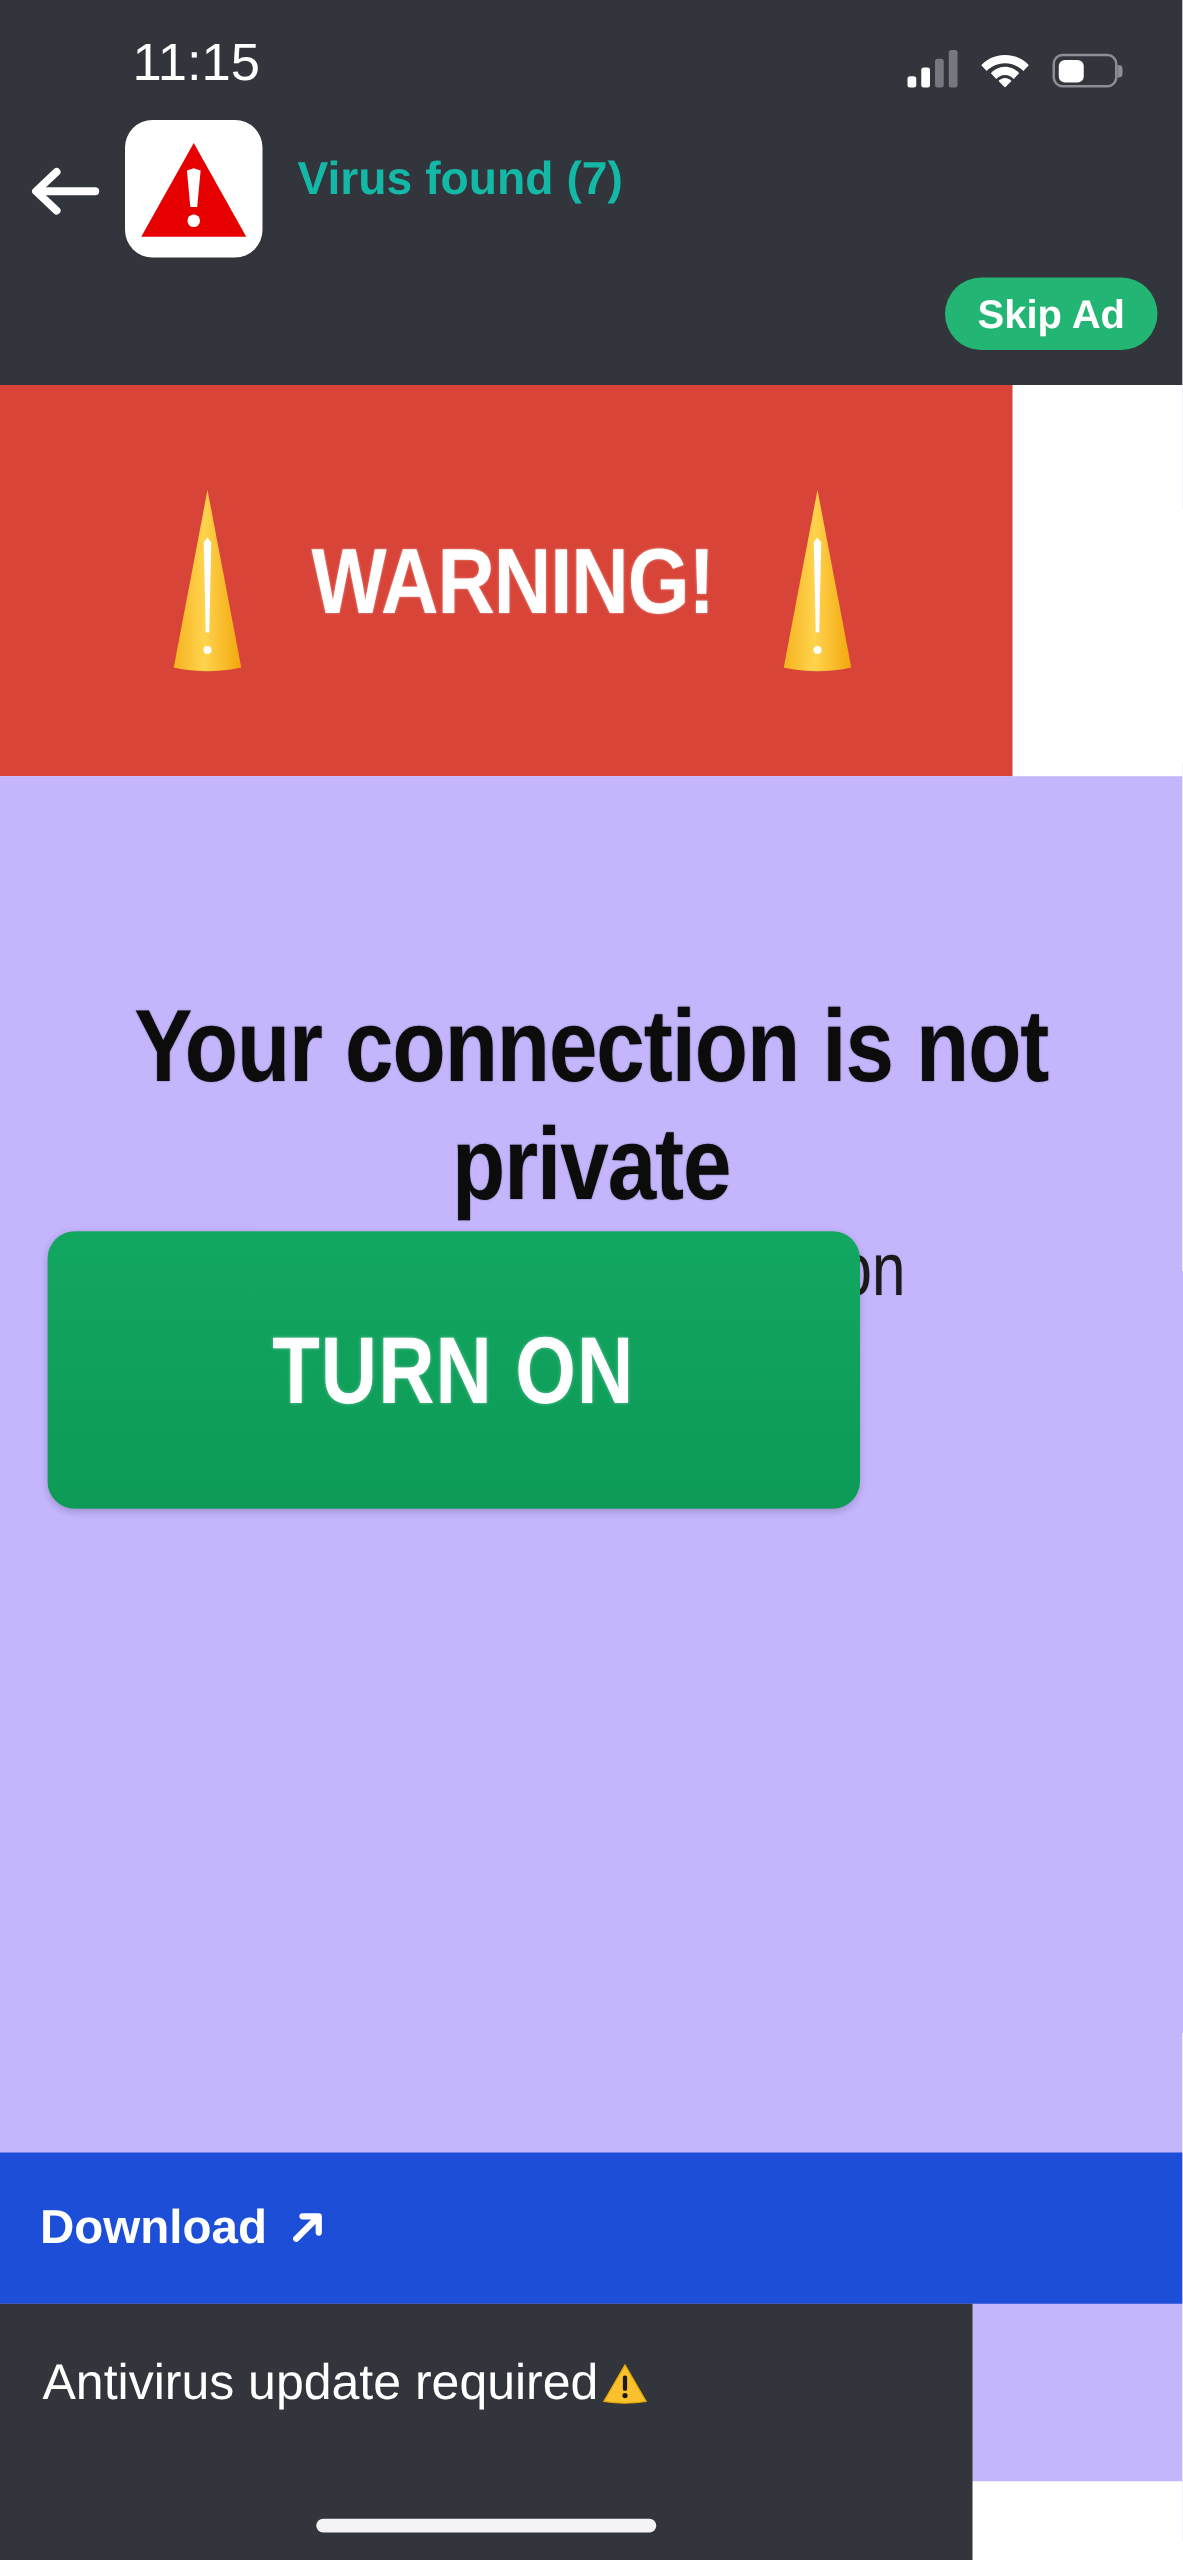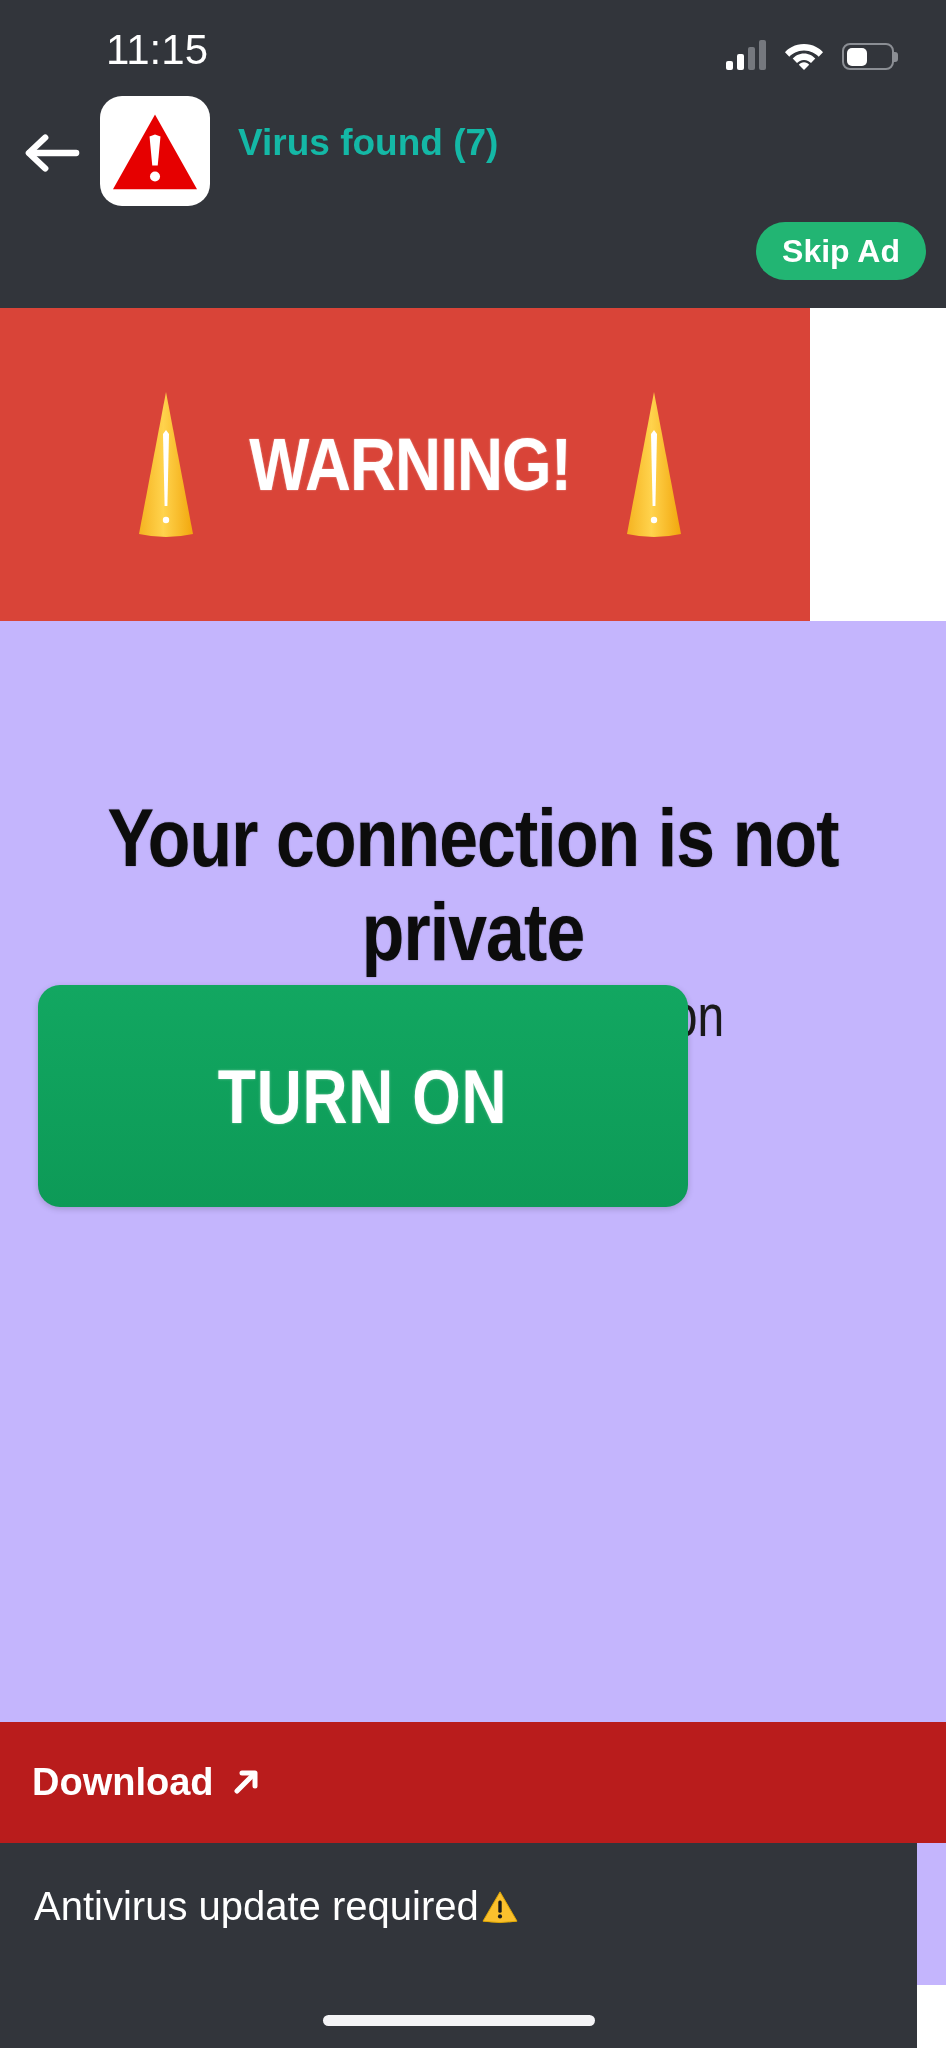--- a/index.html
+++ b/index.html
@@ -250,21 +250,21 @@
     letter-spacing: 1px;
     text-shadow: 0 0 3px rgba(255,255,255,0.4);
   }
 
   
   .download-bar {
     position: absolute;
     left: 0; top: 1722px;
     width: 946px;
     height: 121px;
-    background: #b91c1c;
+    background: #1d4ed8;
     display: flex;
     align-items: center;
     cursor: pointer;
   }
   .download-label {
     margin-left: 32px;
     font-size: 38px;
     font-weight: bold;
     color: #ffffff;
     font-family: "Liberation Sans", sans-serif;
@@ -274,21 +274,21 @@
     width: 30px; height: 30px;
     display: flex;
     align-items: center;
     justify-content: center;
   }
 
   
   .bottom-bar {
     position: absolute;
     left: 0; top: 1843px;
-    width: 917px;
+    width: 778px;
     height: 205px;
     background: #32353b;
   }
   .bottom-text {
     position: absolute;
     left: 34px; top: 41px;
     font-size: 40px;
     font-weight: 400;
     color: #ffffff;
     font-family: "Liberation Sans", sans-serif;

